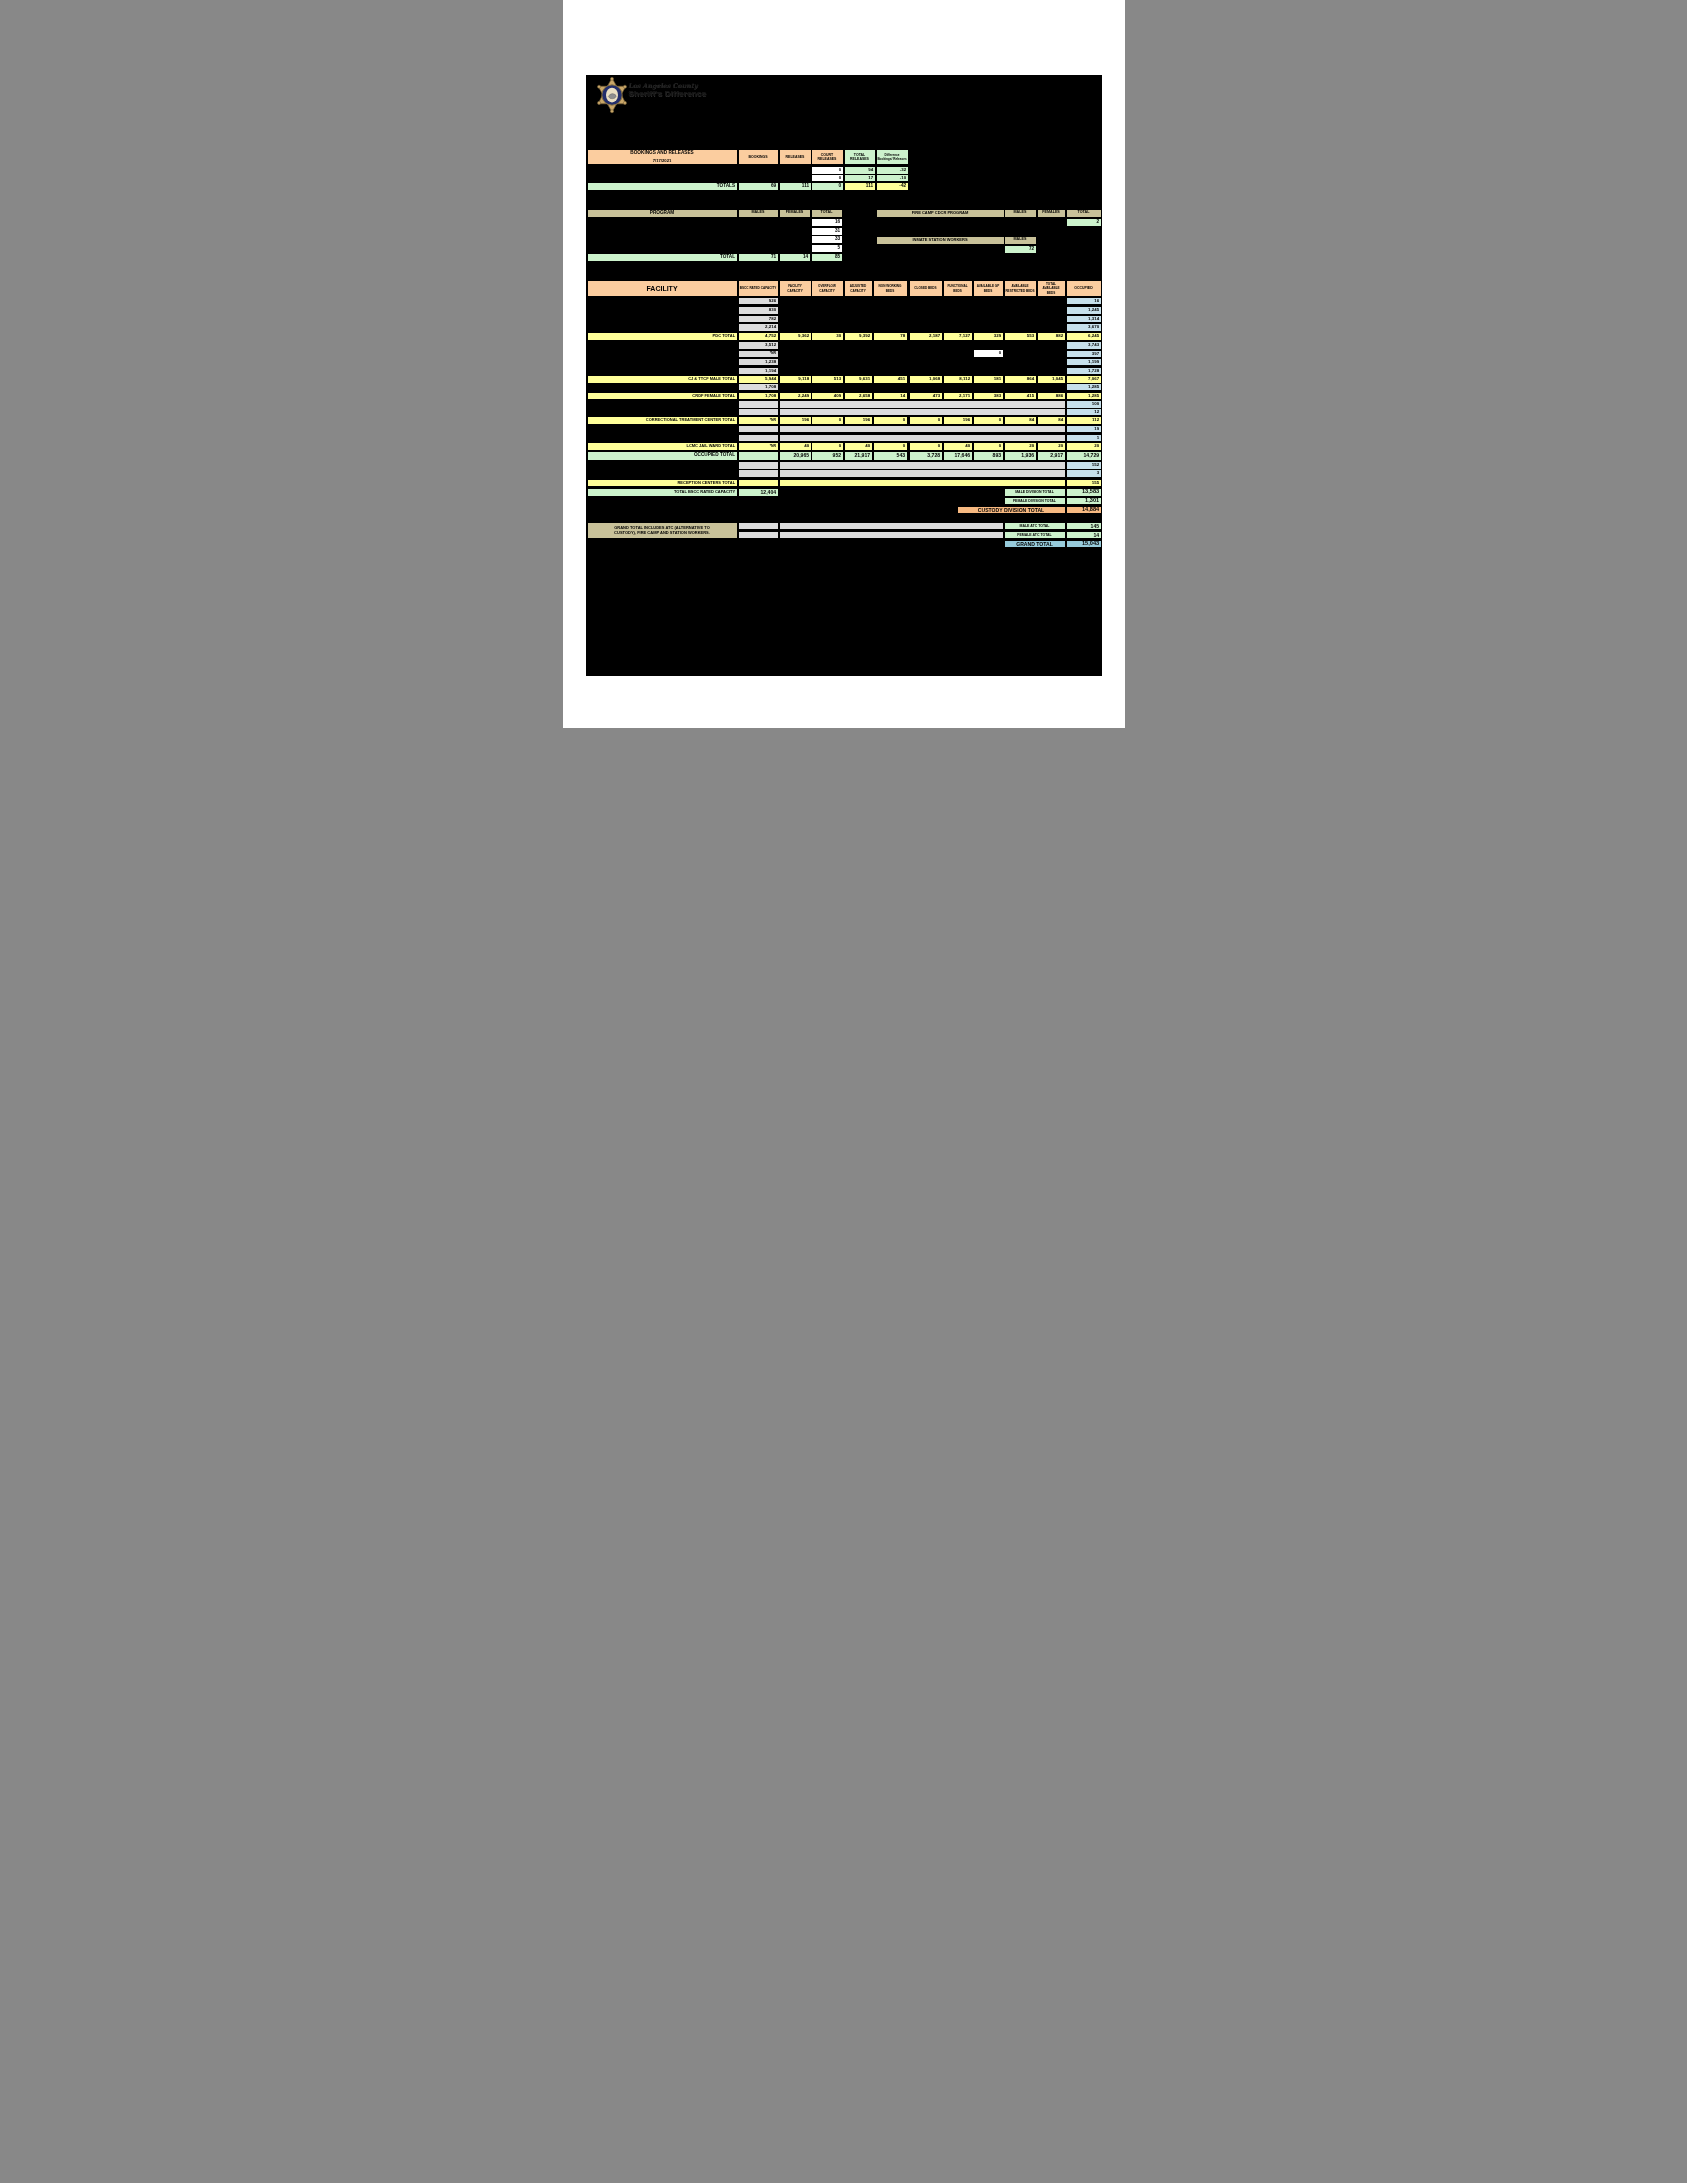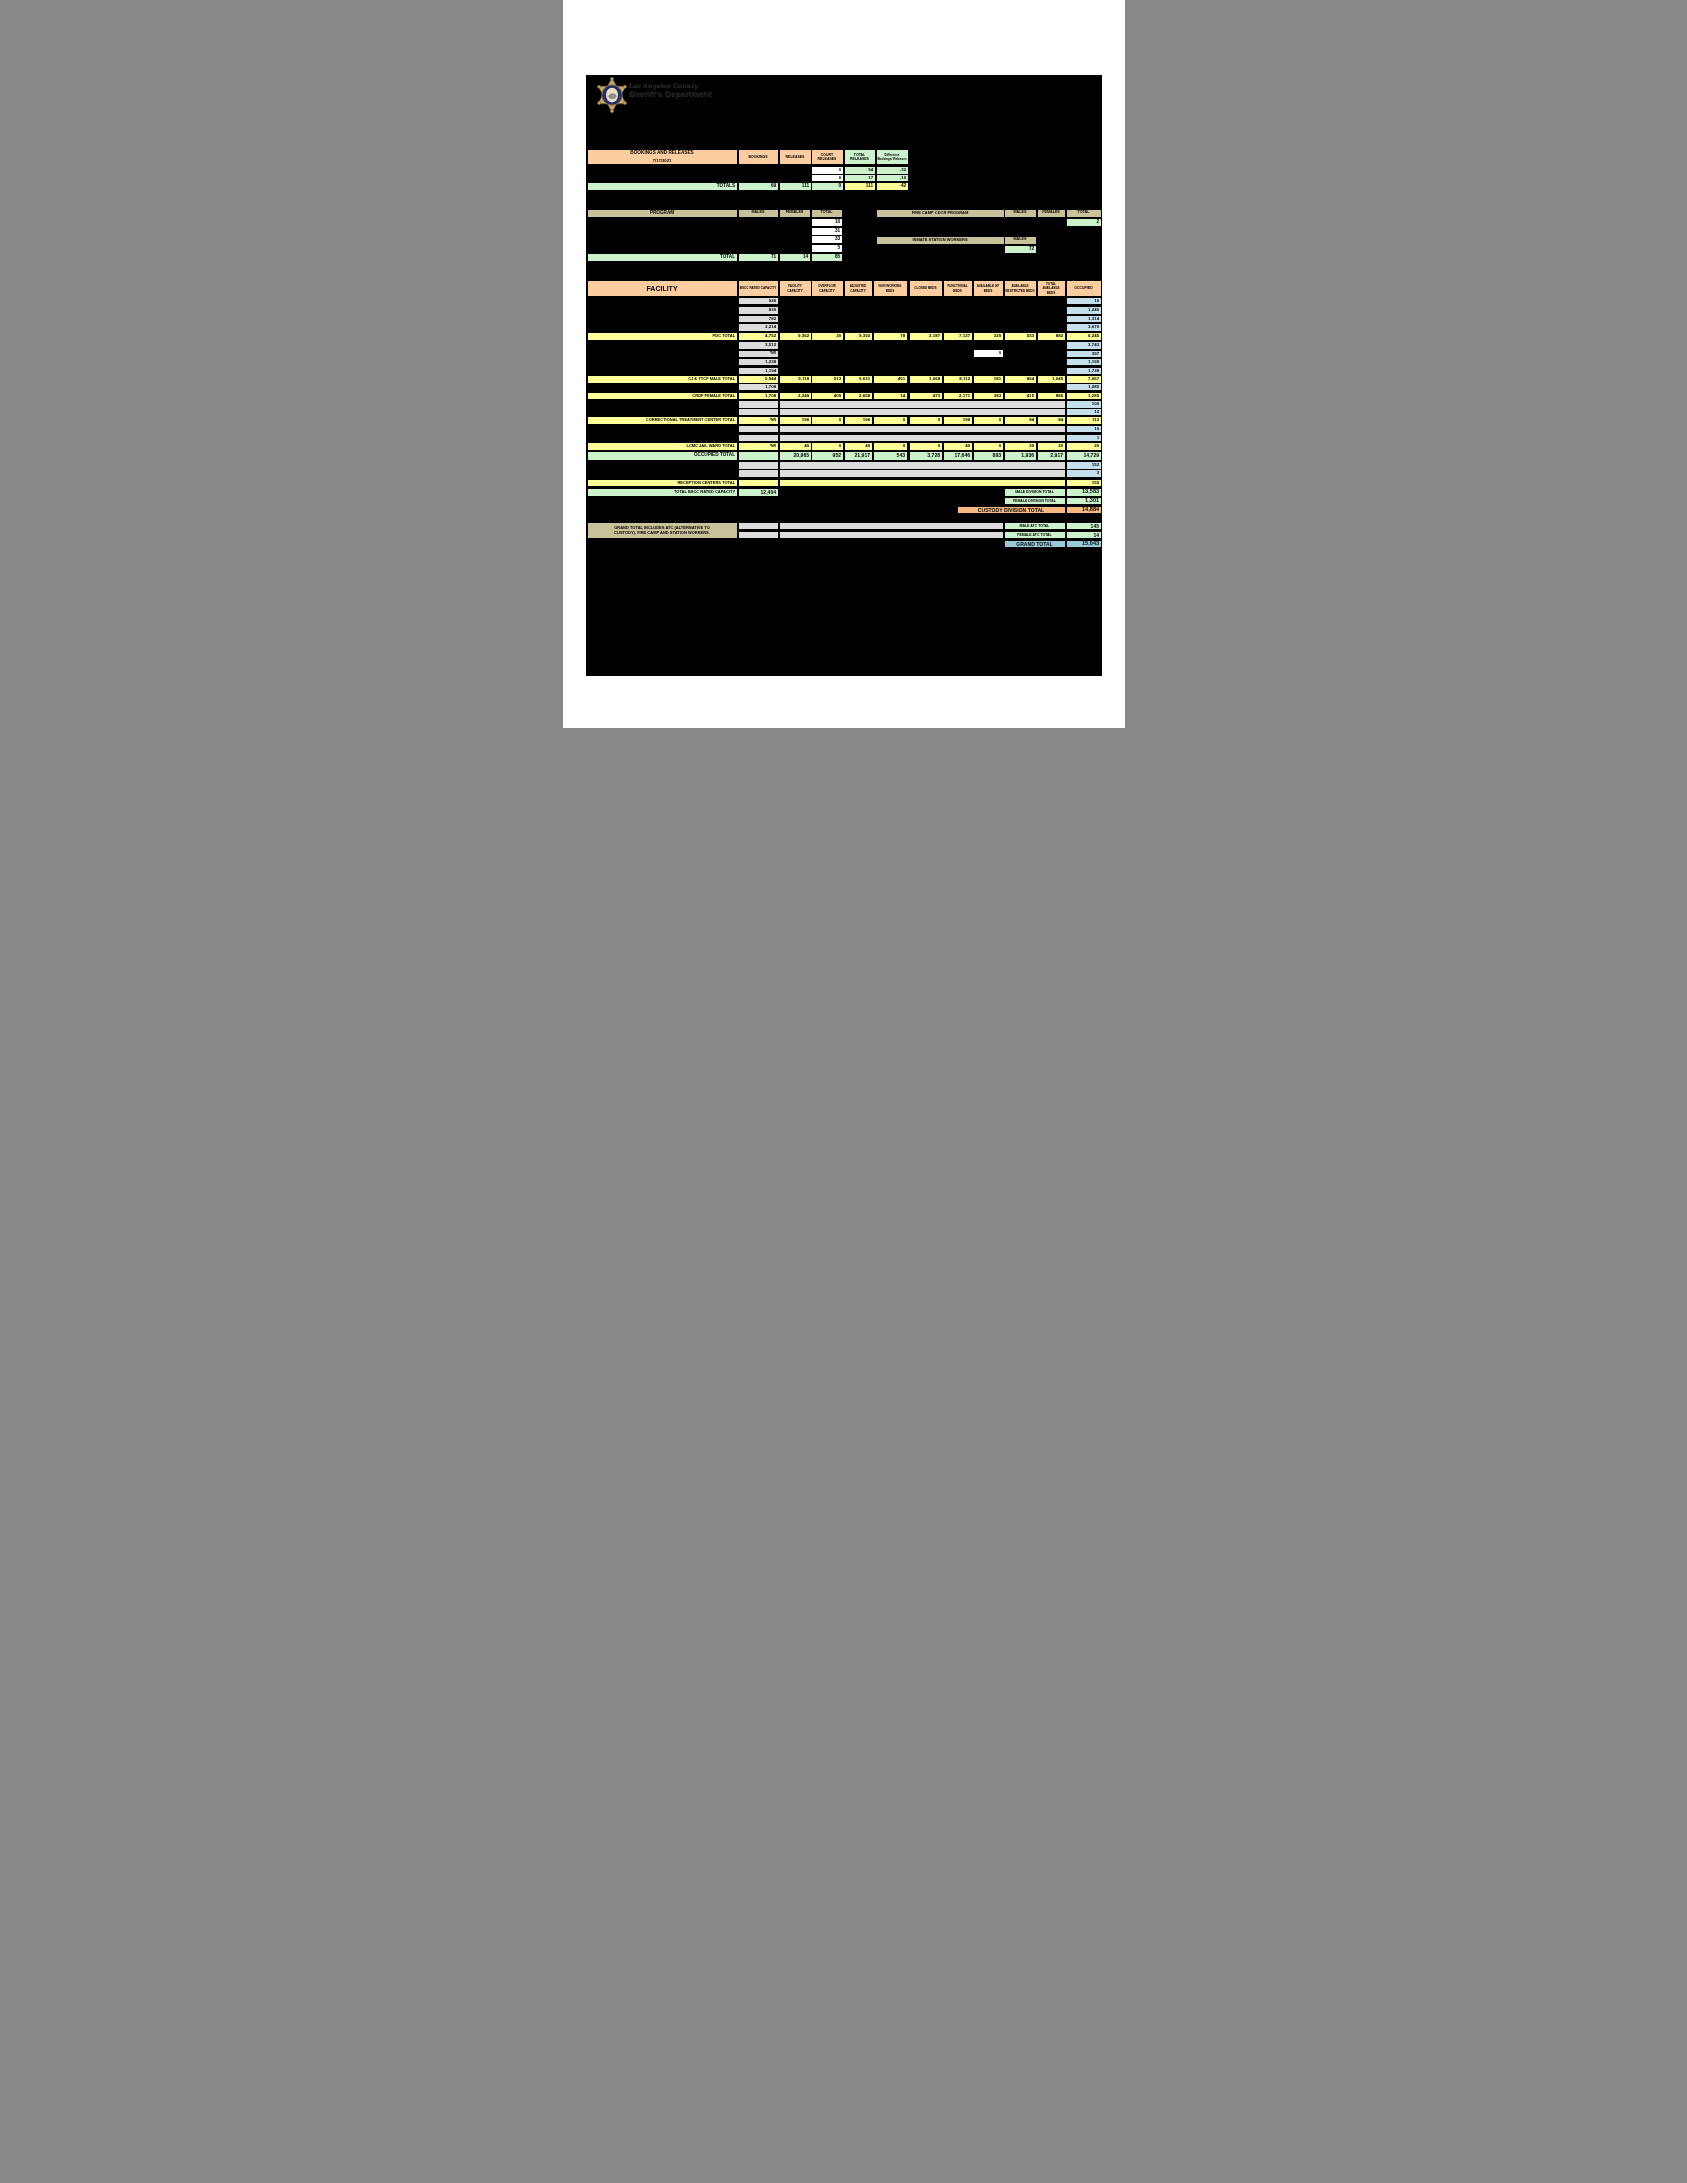--- a/index.html
+++ b/index.html
@@ -51,21 +51,21 @@
     <circle cx="62" cy="21" r="3.4" fill="#C9A668" stroke="#6e5a33"></circle>
     <circle cx="62" cy="56" r="3.4" fill="#C9A668" stroke="#6e5a33"></circle>
     <circle cx="34" cy="74" r="3.4" fill="#C9A668" stroke="#6e5a33"></circle>
     <circle cx="6" cy="56" r="3.4" fill="#C9A668" stroke="#6e5a33"></circle>
     <circle cx="6" cy="21" r="3.4" fill="#C9A668" stroke="#6e5a33"></circle>
     <circle cx="34" cy="39" r="22" fill="#232E6B" stroke="#8a7340" stroke-width="2"></circle>
     <ellipse cx="34" cy="39" rx="13" ry="16" fill="#EADFC2"></ellipse>
     <path d="M26 42 q4 -7 10 -6 q7 1 7 6 q-2 5 -8 5 q-6 1 -9 -5 z" fill="#8f8f8f" stroke="#555" stroke-width="0.8"></path>
   </svg>
   <div class="logo-county">Los Angeles County</div>
-  <div class="logo-dept">Sheriff's Department</div>
+  <div class="logo-dept">Sheriff's Difference</div>
 
   <div class="c or ctr bk-title" style="left:24px;top:149px;width:151px;height:16.3px">
     <span class="h10">BOOKINGS AND RELEASES</span>
     <span class="h9">7/17/2021</span>
   </div>
   <div class="c or ctr h75" style="left:175px;top:149px;width:41px;height:16.3px">BOOKINGS</div>
   <div class="c or ctr h75" style="left:216px;top:149px;width:33px;height:16.3px">RELEASES</div>
   <div class="c or ctr h75" style="left:248px;top:149px;width:33px;height:16.3px">COURT RELEASES</div>
   <div class="c gr ctr h75" style="left:281px;top:149px;width:32px;height:16.3px">TOTAL RELEASES</div>
   <div class="c gr ctr h67" style="left:313px;top:149px;width:33px;height:16.3px">Difference Bookings/ Releases</div>

